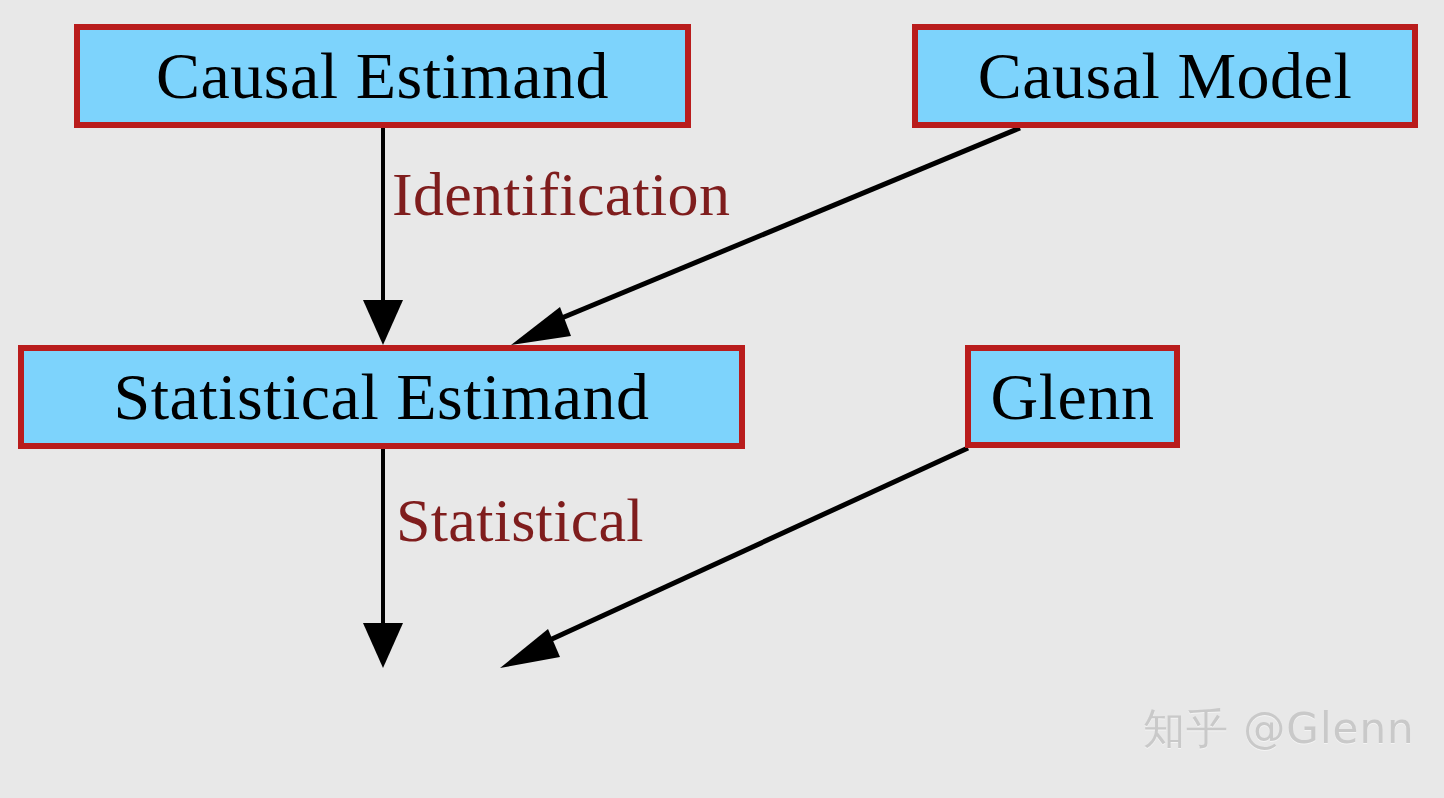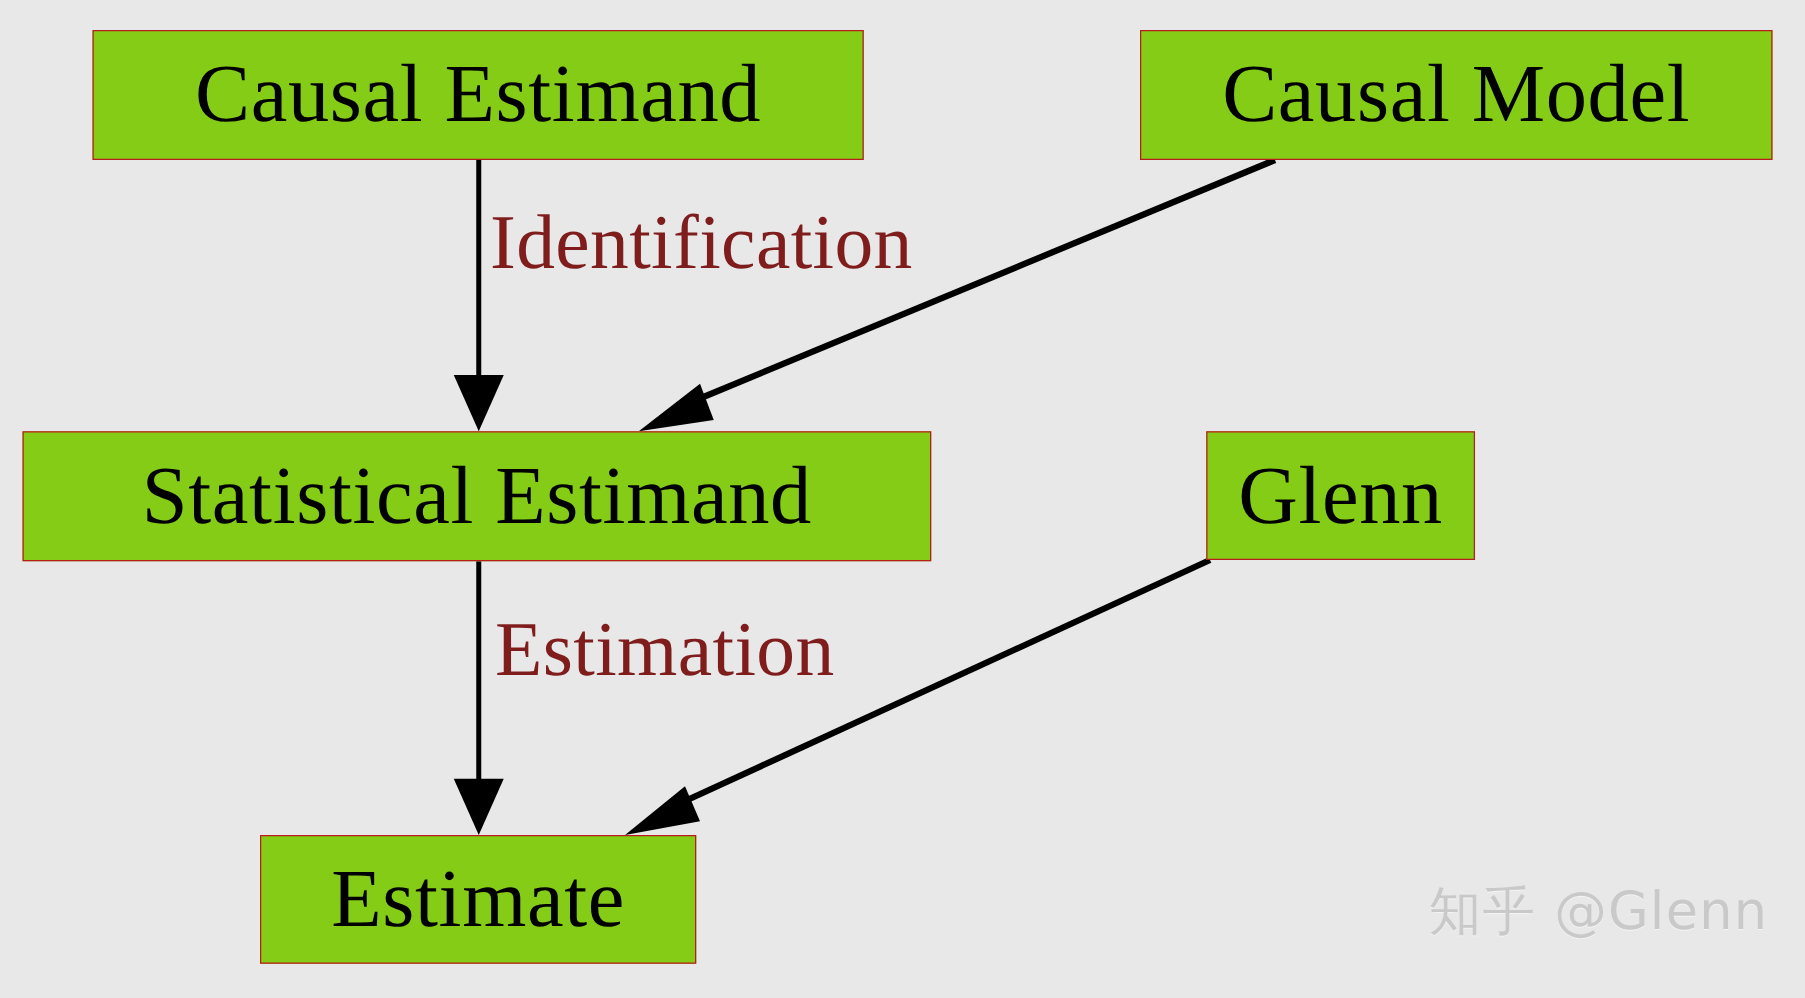--- a/index.html
+++ b/index.html
@@ -15,22 +15,22 @@
   }
   #canvas {
     position: relative;
     width: 1444px;
     height: 798px;
     background: #e8e8e8;
   }
   .node {
     position: absolute;
     box-sizing: border-box;
-    border: 1px solid #b91c1c;
-    background: #84cc16;
+    border: 6px solid #b91c1c;
+    background: #7dd3fc;
     display: flex;
     align-items: center;
     justify-content: center;
     color: #000000;
     white-space: nowrap;
     line-height: 1;
   }
   .node-label {
     display: block;
     line-height: 1;
@@ -145,23 +145,20 @@
   </div>
 
   <div class="node" id="node-causal-model">
     <span class="node-label">Causal Model</span>
   </div>
 
   <div class="node" id="node-data">
     <span class="node-label">Glenn</span>
   </div>
 
-  <div class="node" id="node-estimate">
-    <span class="node-label">Estimate</span>
-  </div>
 
   <div class="edge-label" id="edge-label-identification">Identification</div>
 
-  <div class="edge-label" id="edge-label-estimation">Estimation</div>
+  <div class="edge-label" id="edge-label-estimation">Statistical</div>
 
   <div id="watermark">知乎 @Glenn</div>
 
 </div>
 
 </body></html>

